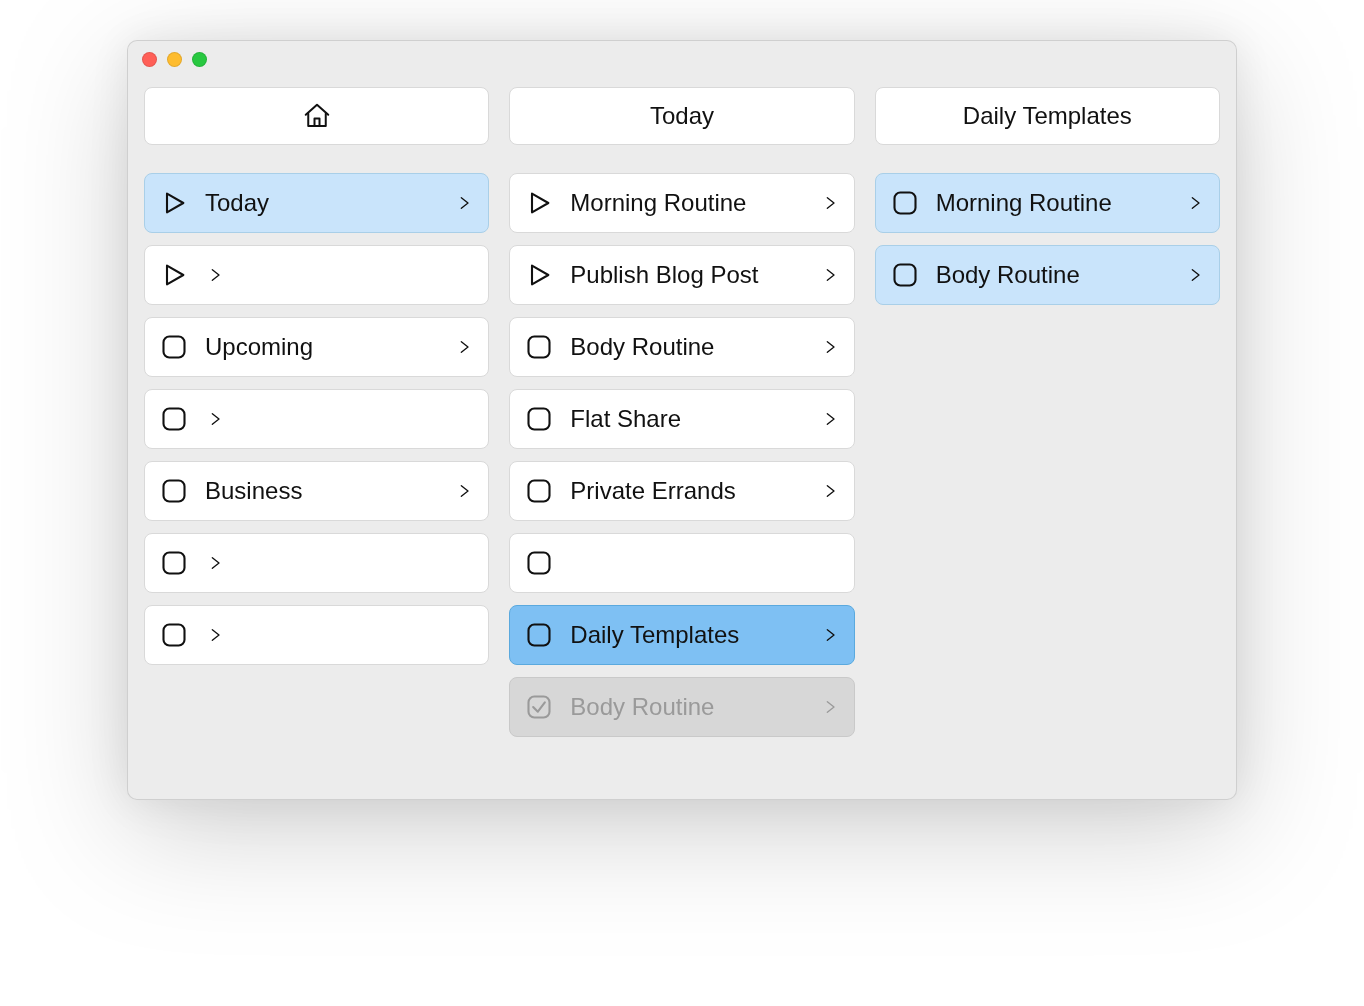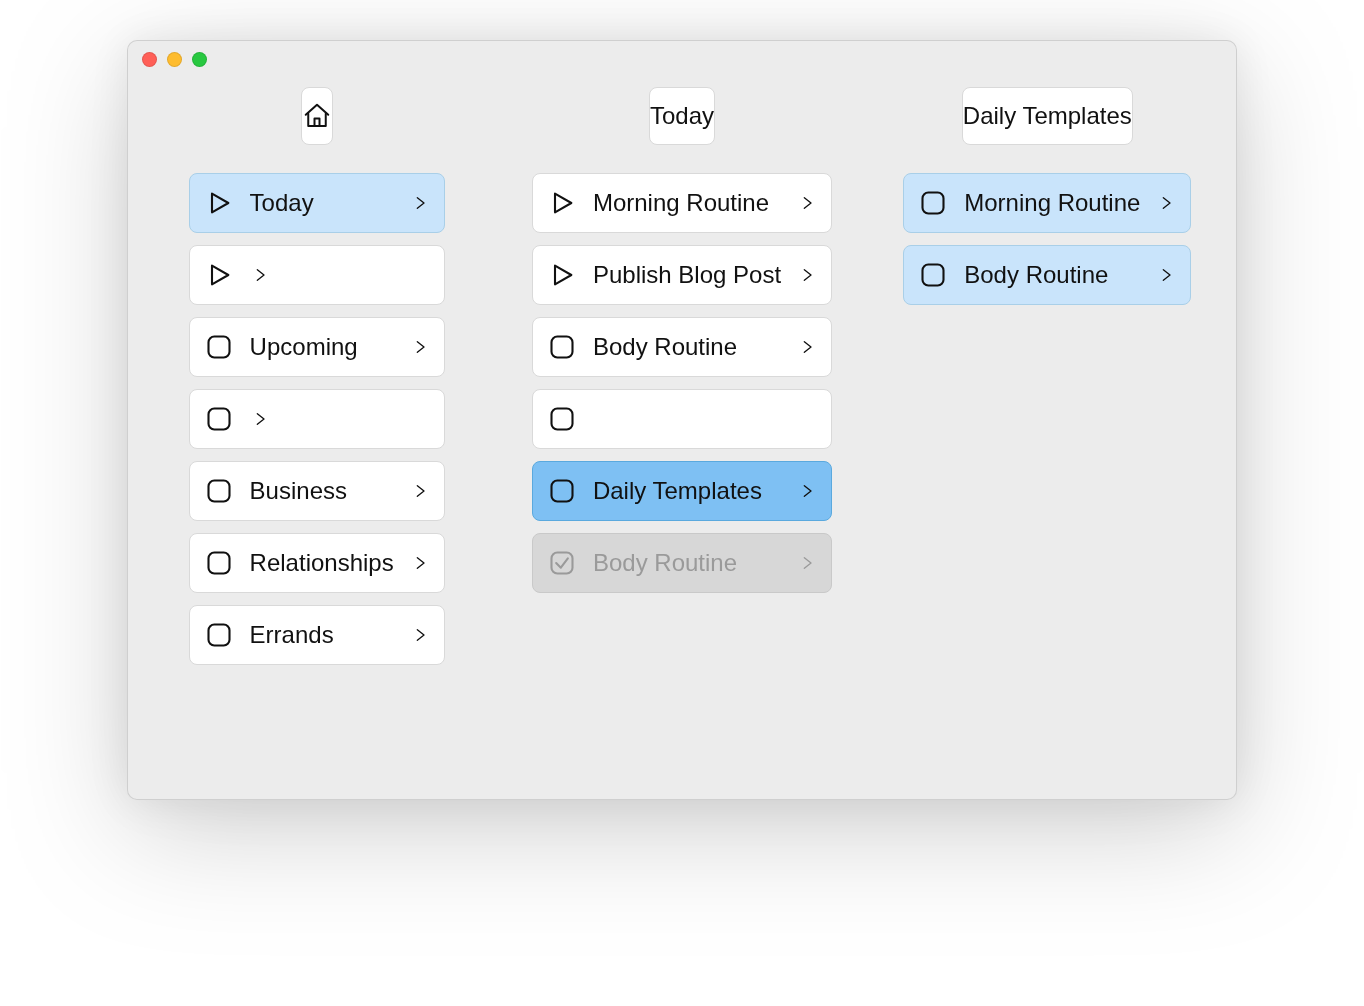--- a/index.html
+++ b/index.html
@@ -49,21 +49,20 @@
     display: flex;
     gap: 20px;
     padding: 10px 16px 0 16px;
     height: calc(100% - 36px);
   }
   .col {
     flex: 1;
     min-width: 0;
     display: flex;
     flex-direction: column;
-    align-items: center;
   }
   .col-header {
     background: #ffffff;
     border: 1px solid #d9d9d9;
     border-radius: 8px;
     height: 58px;
     display: flex;
     align-items: center;
     justify-content: center;
     font-size: 24px;
@@ -215,34 +214,32 @@
                   <polyline points="8,4 18,12 8,20"></polyline>
                 </svg>
               </span>
           </div>
           <div class="row">
             <span class="icon-slot">
                 <svg width="28" height="28" viewBox="0 0 24 24" fill="none" stroke="#111" stroke-width="1.8">
                   <rect x="3" y="3" width="18" height="18" rx="5"></rect>
                 </svg>
               </span>
-            <span class="label">Relationships</span>
-            <span class="chev-slot">
-                <svg width="16" height="28" viewBox="0 0 24 24" fill="none" stroke="#111" stroke-width="2" stroke-linecap="round" stroke-linejoin="round">
-                  <polyline points="8,4 18,12 8,20"></polyline>
-                </svg>
-              </span>
-          </div>
-          <div class="row">
-            <span class="icon-slot">
-                <svg width="28" height="28" viewBox="0 0 24 24" fill="none" stroke="#111" stroke-width="1.8">
-                  <rect x="3" y="3" width="18" height="18" rx="5"></rect>
-                </svg>
-              </span>
-            <span class="label">Errands</span>
+            <span class="chev-slot">
+                <svg width="16" height="28" viewBox="0 0 24 24" fill="none" stroke="#111" stroke-width="2" stroke-linecap="round" stroke-linejoin="round">
+                  <polyline points="8,4 18,12 8,20"></polyline>
+                </svg>
+              </span>
+          </div>
+          <div class="row">
+            <span class="icon-slot">
+                <svg width="28" height="28" viewBox="0 0 24 24" fill="none" stroke="#111" stroke-width="1.8">
+                  <rect x="3" y="3" width="18" height="18" rx="5"></rect>
+                </svg>
+              </span>
             <span class="chev-slot">
                 <svg width="16" height="28" viewBox="0 0 24 24" fill="none" stroke="#111" stroke-width="2" stroke-linecap="round" stroke-linejoin="round">
                   <polyline points="8,4 18,12 8,20"></polyline>
                 </svg>
               </span>
           </div>
         </div>
       </div>
 
       <div class="col">
@@ -288,20 +285,46 @@
                   <polyline points="8,4 18,12 8,20"></polyline>
                 </svg>
               </span>
           </div>
           <div class="row">
             <span class="icon-slot">
                 <svg width="28" height="28" viewBox="0 0 24 24" fill="none" stroke="#111" stroke-width="1.8">
                   <rect x="3" y="3" width="18" height="18" rx="5"></rect>
                 </svg>
               </span>
+            <span class="label">Flat Share</span>
+            <span class="chev-slot">
+                <svg width="16" height="28" viewBox="0 0 24 24" fill="none" stroke="#111" stroke-width="2" stroke-linecap="round" stroke-linejoin="round">
+                  <polyline points="8,4 18,12 8,20"></polyline>
+                </svg>
+              </span>
+          </div>
+          <div class="row">
+            <span class="icon-slot">
+                <svg width="28" height="28" viewBox="0 0 24 24" fill="none" stroke="#111" stroke-width="1.8">
+                  <rect x="3" y="3" width="18" height="18" rx="5"></rect>
+                </svg>
+              </span>
+            <span class="label">Private Errands</span>
+            <span class="chev-slot">
+                <svg width="16" height="28" viewBox="0 0 24 24" fill="none" stroke="#111" stroke-width="2" stroke-linecap="round" stroke-linejoin="round">
+                  <polyline points="8,4 18,12 8,20"></polyline>
+                </svg>
+              </span>
+          </div>
+          <div class="row">
+            <span class="icon-slot">
+                <svg width="28" height="28" viewBox="0 0 24 24" fill="none" stroke="#111" stroke-width="1.8">
+                  <rect x="3" y="3" width="18" height="18" rx="5"></rect>
+                </svg>
+              </span>
             <span class="chev-slot"></span>
           </div>
           <div class="row sel-strong">
             <span class="icon-slot">
                 <svg width="28" height="28" viewBox="0 0 24 24" fill="none" stroke="#111" stroke-width="1.8">
                   <rect x="3" y="3" width="18" height="18" rx="5"></rect>
                 </svg>
               </span>
             <span class="label">Daily Templates</span>
             <span class="chev-slot">

